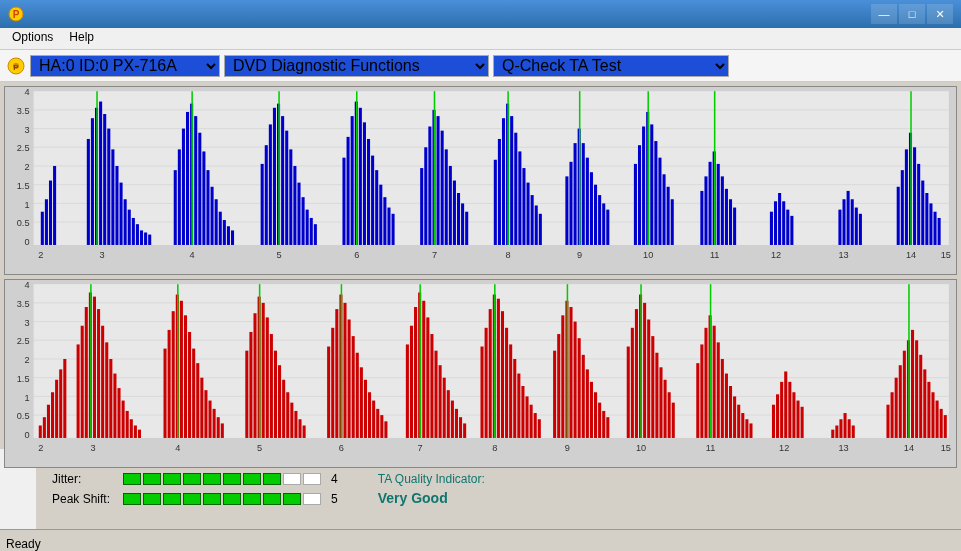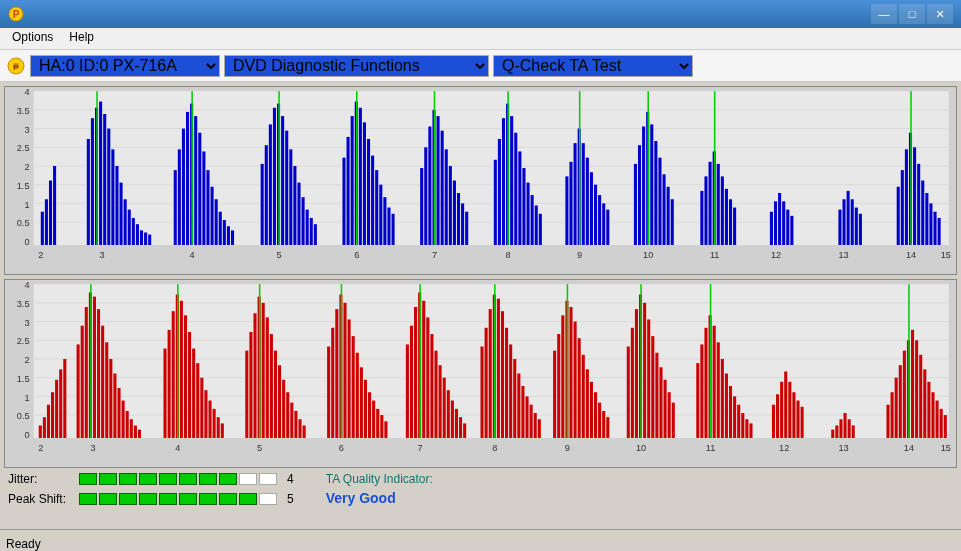--- a/index.html
+++ b/index.html
@@ -89,30 +89,31 @@
     .toolbar-select {
       height: 22px;
       border: 1px solid #aaa;
       background: #1d4ed8;
       font-size: 16px;
       padding: 0 4px;
       cursor: pointer;
     }
     .toolbar-select.drive { width: 190px; }
     .toolbar-select.function { width: 265px; }
-    .toolbar-select.test { width: 200px; }
+    .toolbar-select.test { width: 236px; }
 
     
     .bottom-panel {
       background: #d4d0c8;
       height: 80px;
       display: flex;
       align-items: center;
-      padding: 4px 8px;
-      gap: 12px;
+      padding: 4px 16px;
+      gap: 20px;
+      margin-left: 36px;
     }
     .metrics-section {
       display: flex;
       flex-direction: column;
       gap: 6px;
     }
     .metric-row {
       display: flex;
       align-items: center;
       gap: 6px;
@@ -147,21 +148,21 @@
       gap: 4px;
       margin-left: 20px;
     }
     .ta-label {
       font-size: 12px;
       color: #0f766e;
     }
     .ta-value {
       font-size: 14px;
       font-weight: bold;
-      color: #1d4ed8;
+      color: #0f766e;
     }
     .start-btn-section {
       margin-left: auto;
       display: flex;
       flex-direction: column;
       align-items: center;
       gap: 6px;
     }
     .start-btn {
       width: 70px;

